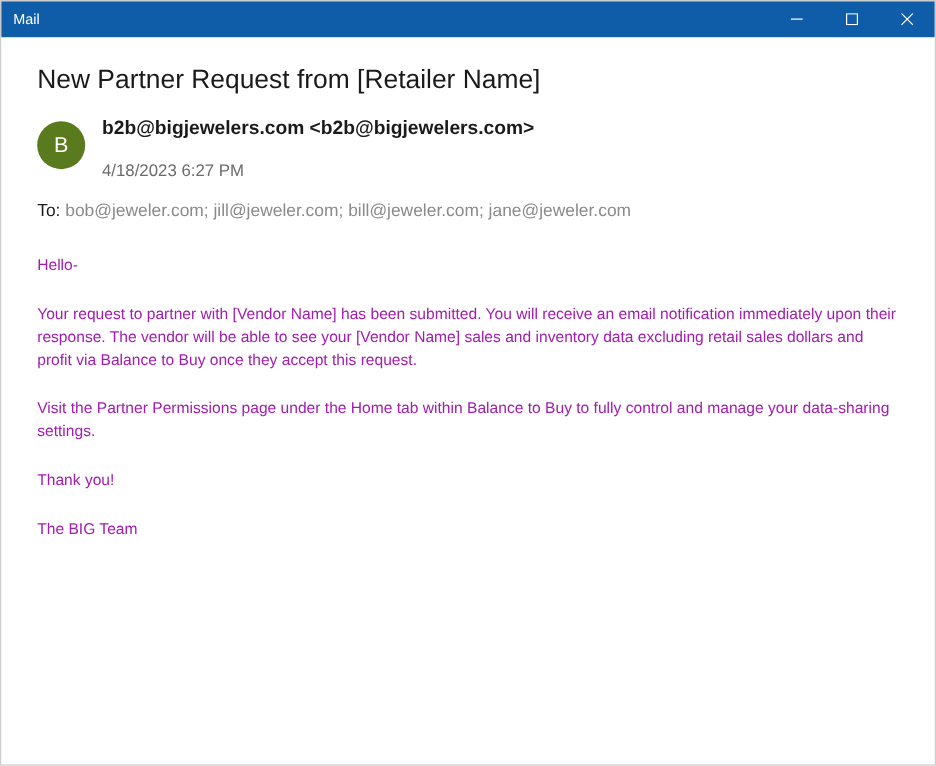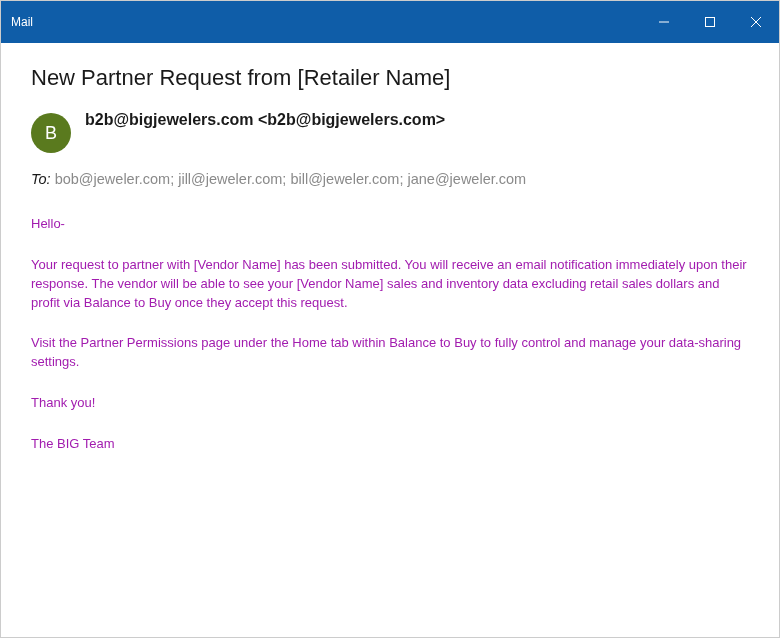--- a/index.html
+++ b/index.html
@@ -11,21 +11,21 @@
       font-family: "Segoe UI", Tahoma, sans-serif;
       background: #ffffff;
       width: 780px;
       height: 638px;
       overflow: hidden;
       border: 1px solid #ccc;
     }
     .titlebar {
       background: #0f5da8;
       color: #ffffff;
-      height: 42px;
+      height: 30px;
       display: flex;
       align-items: center;
       justify-content: space-between;
       padding-left: 10px;
       font-size: 12px;
     }
     .titlebar-left {
       display: flex;
       align-items: center;
     }
@@ -89,21 +89,20 @@
       color: #6b6b6b;
       margin-top: 1px;
     }
     .recipients {
       font-size: 14.5px;
       color: #1a1a1a;
       margin-bottom: 28px;
     }
     .recipients .to-label {
       color: #1a1a1a;
-      font-style: italic;
     }
     .recipients .to-list {
       color: #8a8a8a;
     }
     .email-body {
       font-size: 13px;
       color: #a21caf;
       line-height: 1.45;
     }
     .email-body p {
@@ -140,20 +139,21 @@
   </div>
 </div>
 
 <div class="content">
   <h1 class="subject">New Partner Request from [Retailer Name]</h1>
 
   <div class="sender-row">
     <div class="avatar">B</div>
     <div class="sender-info">
       <div class="sender-name">b2b@bigjewelers.com &lt;b2b@bigjewelers.com&gt;</div>
+      <div class="timestamp">4/18/2023 6:27 PM</div>
     </div>
   </div>
 
   <div class="recipients">
     <span class="to-label">To: </span><span class="to-list">bob@jeweler.com; jill@jeweler.com; bill@jeweler.com; jane@jeweler.com</span>
   </div>
 
   <div class="email-body">
     <p>Hello-</p>
     <p>Your request to partner with [Vendor Name] has been submitted.  You will receive an email notification immediately upon their response.  The vendor will be able to see your [Vendor Name] sales and inventory data excluding retail sales dollars and profit via Balance to Buy once they accept this request.</p>

